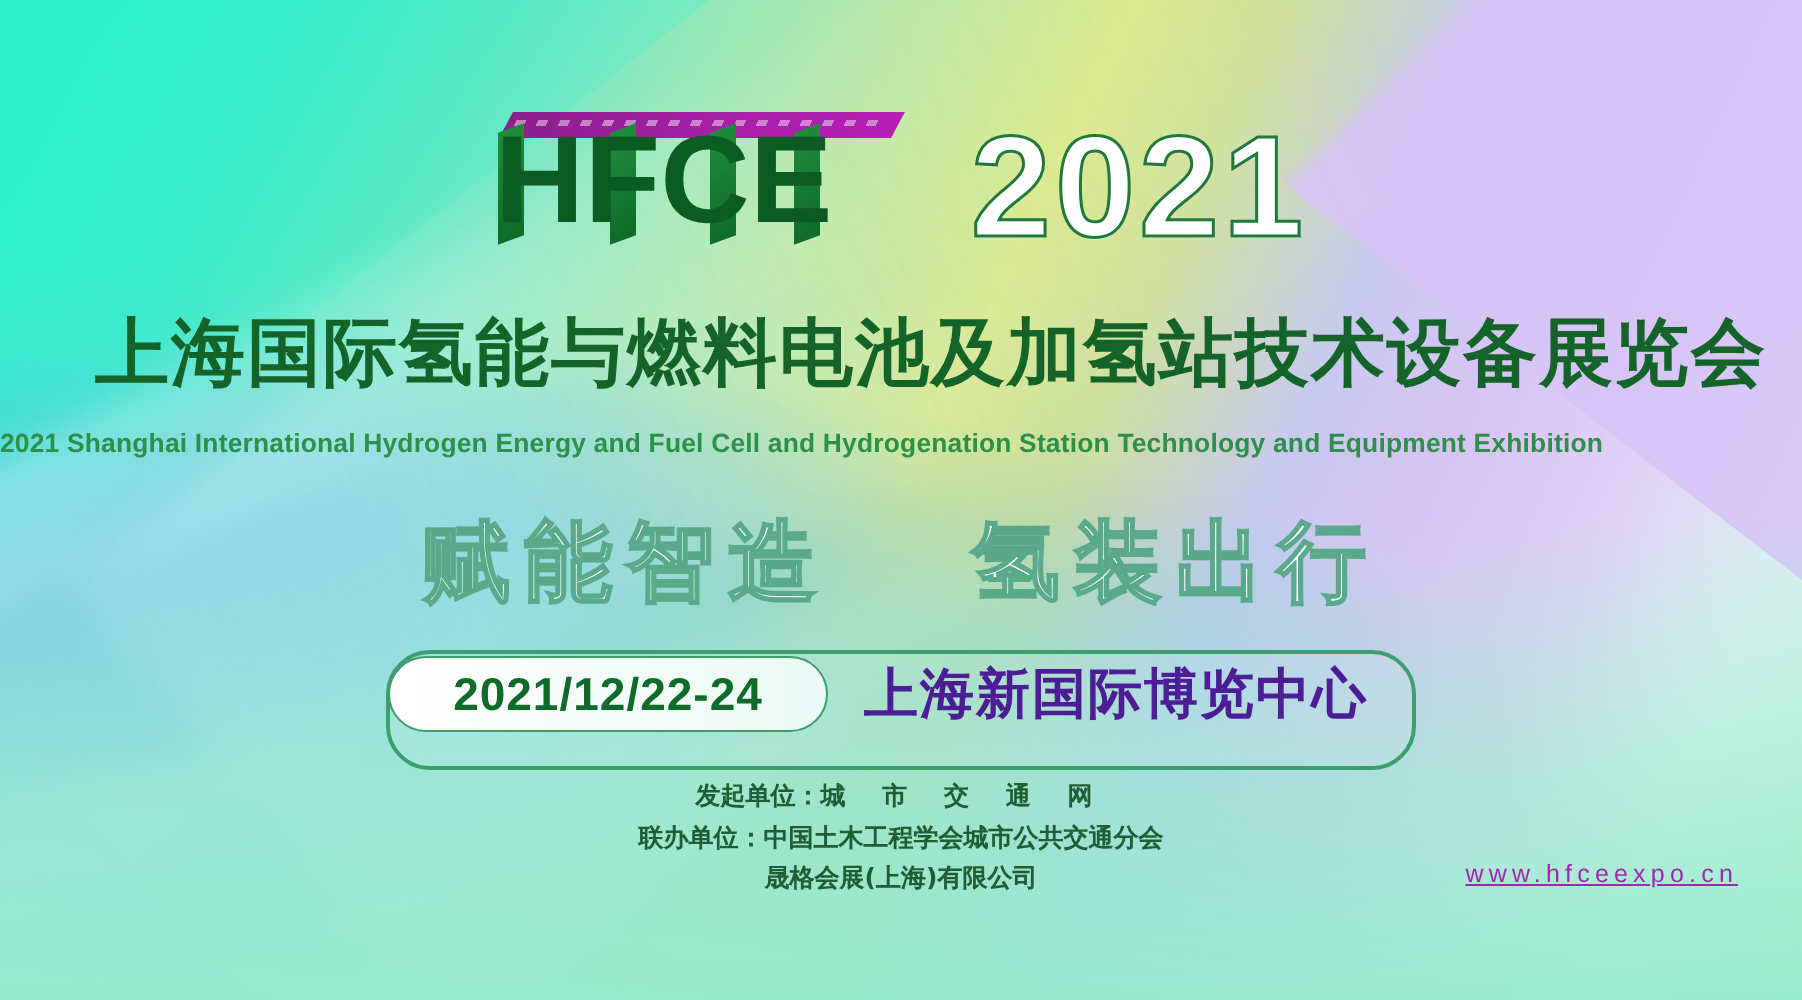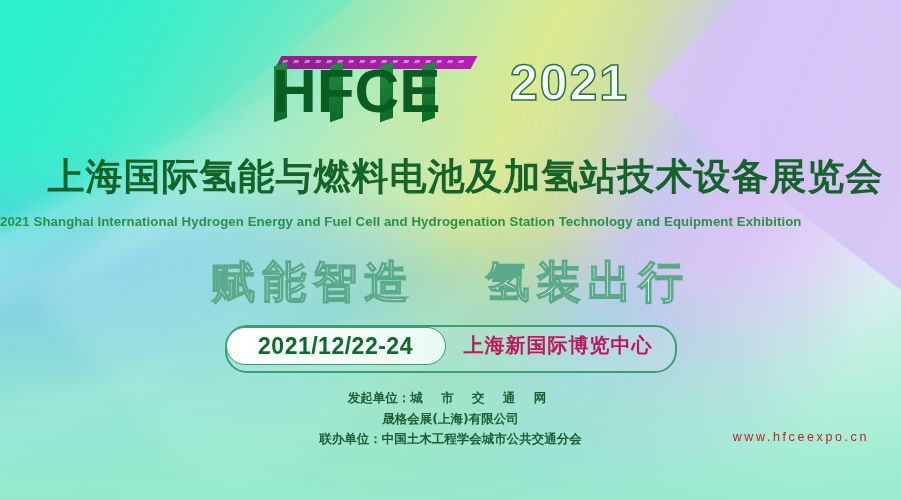--- a/index.html
+++ b/index.html
@@ -95,21 +95,21 @@
     position:absolute;width:13px;background:linear-gradient(180deg,#1f8c3c,#0f6b2a);
     transform:skewY(-20deg);
   }
   .sb1{left:2px;top:12px;height:56px;}
   .sb2{left:58px;top:12px;height:56px;}
   .sb3{left:108px;top:12px;height:56px;}
   .sb4{left:150px;top:12px;height:56px;}
 
   .year2021{
     font-family:"Liberation Sans","DejaVu Sans",sans-serif;
-    font-weight:700;font-size:50px;line-height:1;letter-spacing:2px;
+    font-weight:700;font-size:72px;line-height:1;letter-spacing:2px;
     color:#ffffff;margin-top:6px;
     -webkit-text-stroke:1.5px #1f7a3a;
     text-shadow:0 1px 0 rgba(255,255,255,.8);
   }
 
   
   .cn-title{
     position:absolute;left:0;right:0;top:158px;text-align:center;
     font-family:"DejaVu Sans","Liberation Sans",sans-serif;
     font-weight:700;font-size:37px;line-height:1.05;
@@ -134,55 +134,55 @@
     white-space:nowrap;
   }
   .slogan .gap{display:inline-block;width:26px;}
 
   
   .pill-wrap{
     position:absolute;left:0;right:0;top:325px;
     display:flex;justify-content:center;
   }
   .pill-outer{
-    position:relative;display:flex;
+    position:relative;display:flex;align-items:center;
     height:40px;border:2px solid #3e9f6e;border-radius:22px;
-    padding:0 0 4px 0;background:rgba(255,255,255,.10);
+    padding:0 0 16px 0;background:rgba(255,255,255,.10);
   }
   .pill-date{
     display:flex;align-items:center;justify-content:center;
     height:36px;min-width:218px;margin:0 0 0 -1px;
     border-radius:20px;border:1.5px solid #3e9f6e;
     background:linear-gradient(90deg,#ffffff 0%,#f4fbf9 55%,#eafaf6 100%);
     font-family:"Liberation Sans","DejaVu Sans",sans-serif;
     font-weight:700;font-size:23px;letter-spacing:.5px;color:#0f6b2a;
   }
   .pill-venue{
     display:flex;align-items:center;justify-content:center;
     height:36px;padding:0 22px 0 18px;
     font-family:"DejaVu Sans","Liberation Sans",sans-serif;
-    font-weight:700;font-size:20px;letter-spacing:1px;color:#be185d;
+    font-weight:700;font-size:27px;letter-spacing:1px;color:#4c1d95;
     white-space:nowrap;
   }
 
   
   .orgs{
     position:absolute;left:0;right:0;top:388px;text-align:center;
     font-family:"DejaVu Sans","Liberation Sans",sans-serif;
     color:#1f5d33;
   }
   .org-line{font-size:12.5px;font-weight:700;line-height:1.65;white-space:nowrap;}
   .org-spaced{letter-spacing:7px;}
   .org-lbl{letter-spacing:0px;}
 
   
   .url{
     position:absolute;right:32px;top:430px;
     font-family:"Liberation Sans","DejaVu Sans",sans-serif;
-    font-size:12.5px;letter-spacing:2.6px;color:#b91c1c;opacity:.95;
+    font-size:12.5px;letter-spacing:2.6px;color:#a21caf;opacity:.95;text-decoration:underline;
   }
 </style>
 </head>
 <body>
 
 <div id="poster">
 
   <div class="bg bg-base"></div>
   <div class="bg bg-diag-tr"></div>
   <div class="bg bg-blue-wash"></div>
@@ -226,22 +226,22 @@
       <div class="pill-outer">
         <div class="pill-date">2021/12/22-24</div>
         <div class="pill-venue">上海新国际博览中心</div>
       </div>
     </div>
 
     <div class="orgs">
       <div class="org-line">
         <span class="org-lbl">发起单位：</span><span class="org-spaced">城 市 交 通 网</span>
       </div>
-      <div class="org-line">晟格会展(上海)有限公司</div>
       <div class="org-line">
         <span class="org-lbl">联办单位：</span><span>中国土木工程学会城市公共交通分会</span>
       </div>
+      <div class="org-line">晟格会展(上海)有限公司</div>
     </div>
 
     <div class="url">www.hfceexpo.cn</div>
 
   </div>
 </div>
 
 </body></html>

